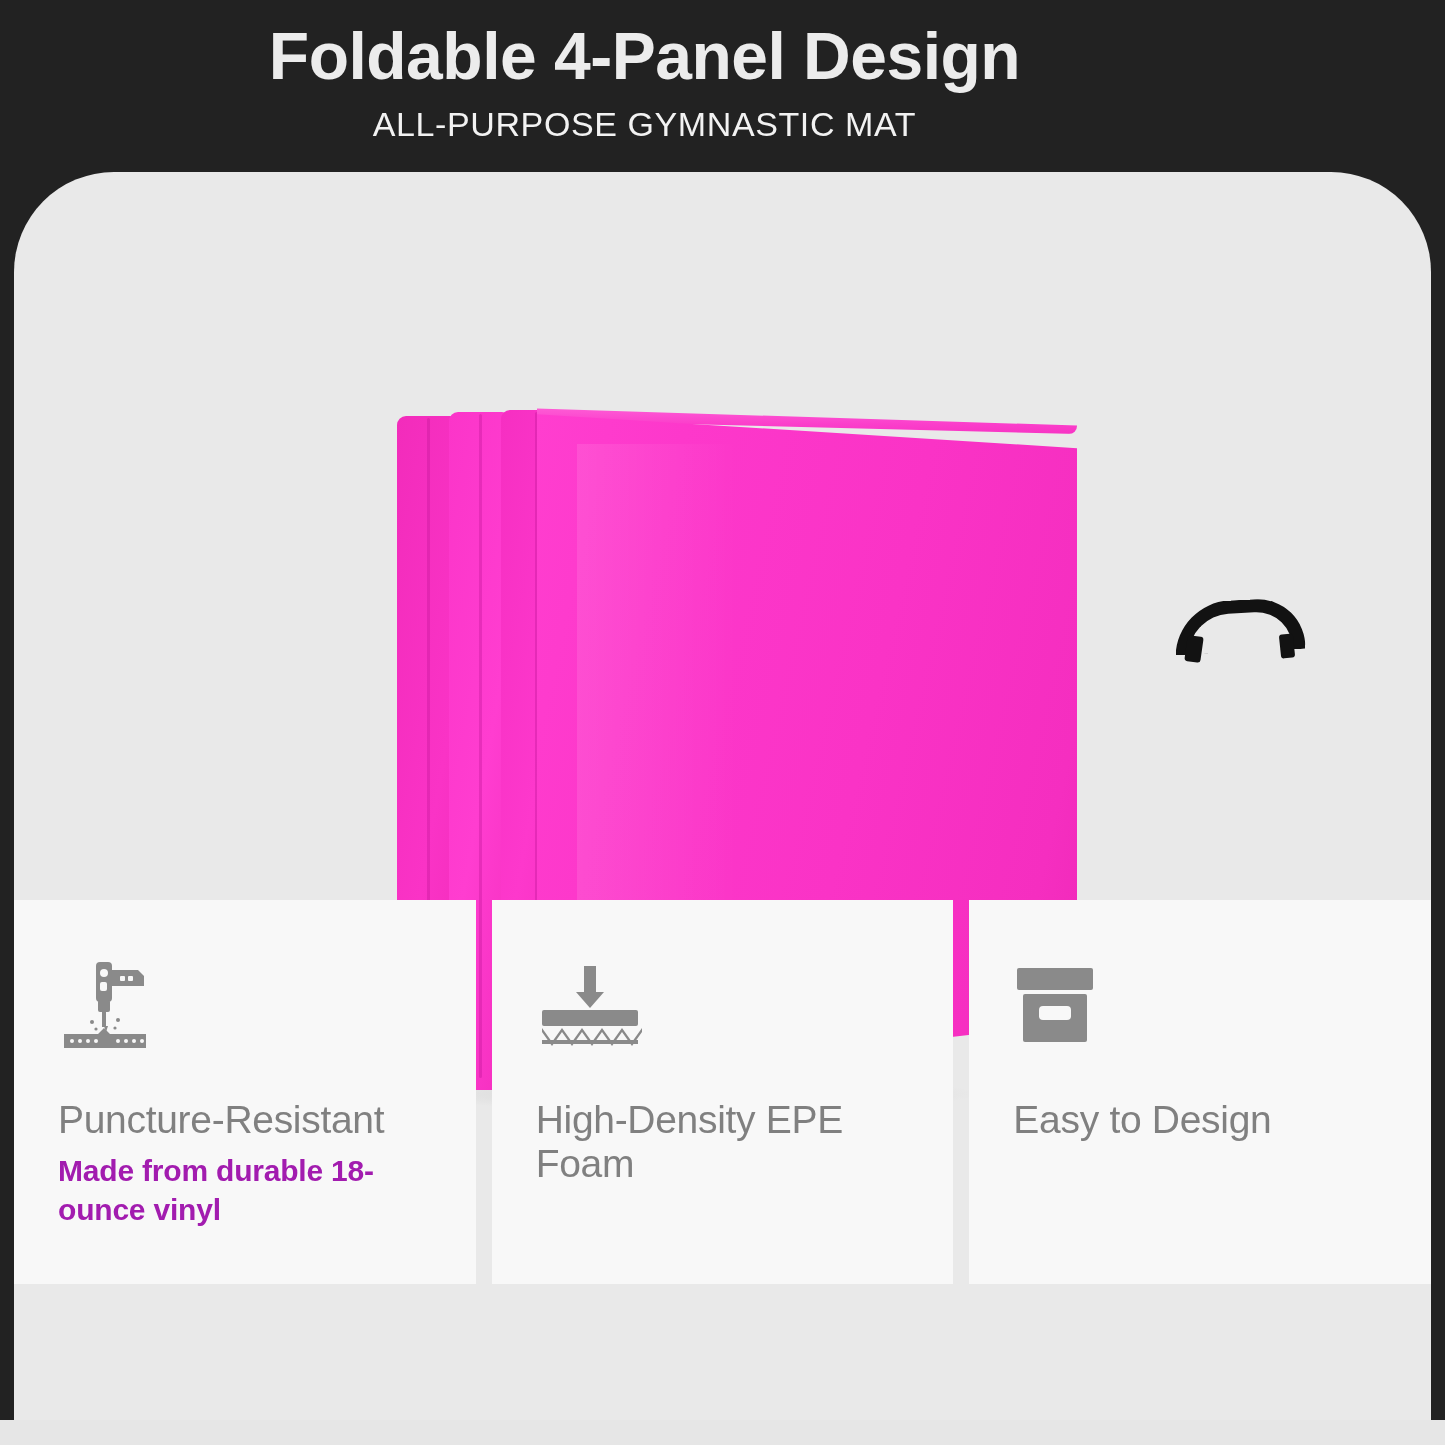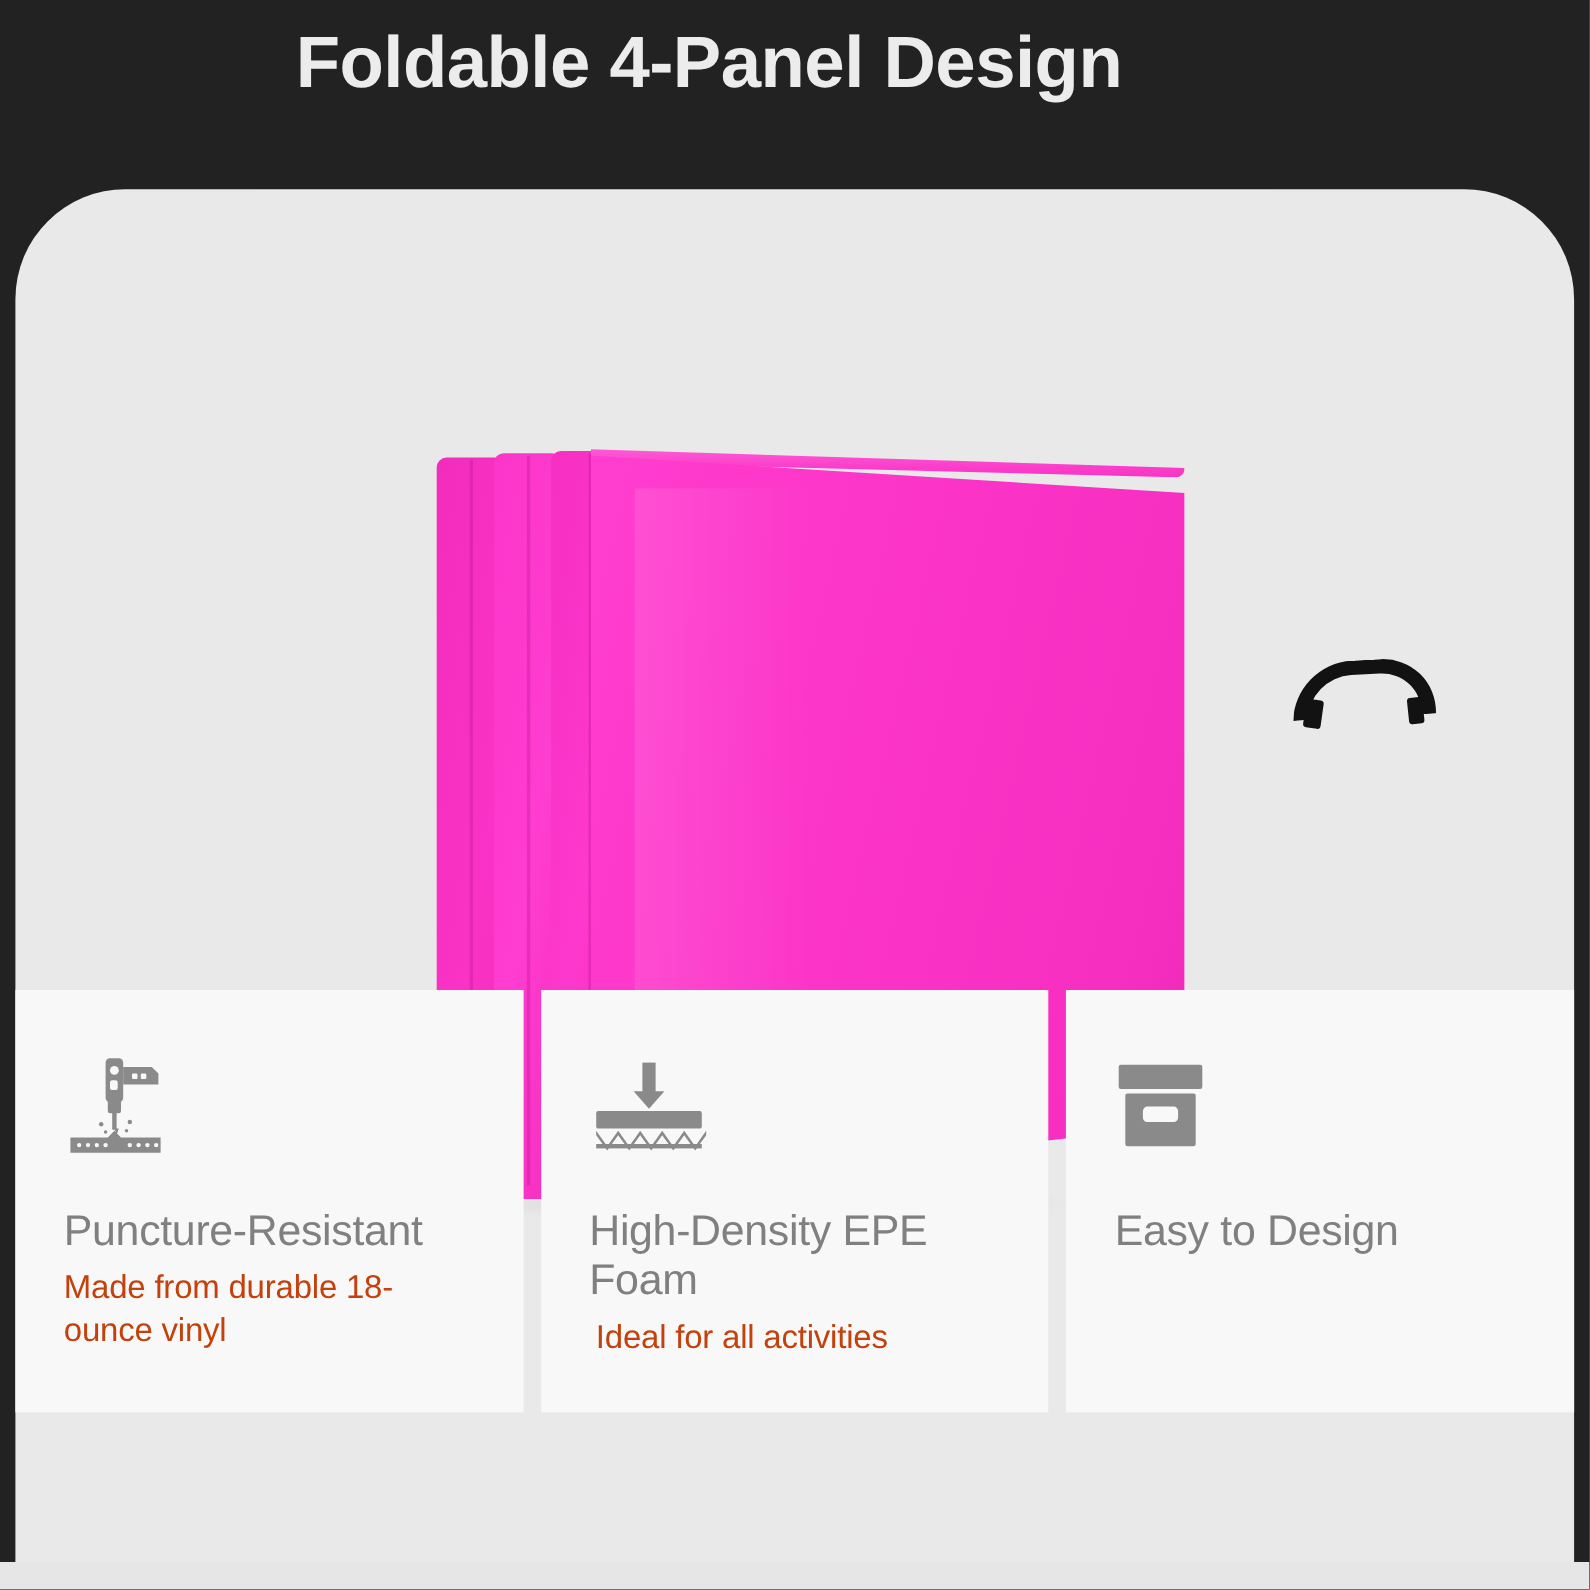--- a/index.html
+++ b/index.html
@@ -81,33 +81,34 @@
   .handle .tab-r { position:absolute; left:104px; top:34px; width:14px; height:24px;
                    background:#121212; transform:rotate(-6deg); border-radius:3px; }
 
   
   .cards { position:absolute; left:14px; top:900px; width:1417px; height:384px;
            display:flex; gap:16px; }
   .card { flex:1; background:#f8f8f8; padding:56px 44px 0 44px; }
   .card-icon { width:110px; height:96px; margin-bottom:46px; color:#8a8a8a; }
   .card-title { font-size:39px; font-weight:400; color:#808080; line-height:1.14;
                 margin-bottom:10px; letter-spacing:-0.3px; }
-  .card-desc { font-size:30px; font-weight:400; color:#c2410c; line-height:1.28;
+  .card-desc { font-size:30px; font-weight:700; color:#a21caf; line-height:1.28;
                letter-spacing:-0.2px; }
   .card.c2 .card-desc { padding-left:6px; }
   .bottom-strip { position:absolute; left:0; top:1420px; width:1445px; height:25px;
                   background:#e6e6e6; }
 </style>
 </head>
 <body>
 
 <div class="page">
 
   <div class="header">
     <div class="title">Foldable 4-Panel Design</div>
+    <div class="subtitle">ALL-PURPOSE GYMNASTIC MAT</div>
   </div>
 
   <div class="panel">
 
     <div class="photo">
       <div class="mat-shadow"></div>
 
       <div class="mat-wrap">
 
         <div class="panel-stack">
@@ -175,21 +176,20 @@
         <svg viewBox="0 0 110 96" width="110" height="96" fill="#8a8a8a">
           <rect x="48" y="10" width="12" height="28"></rect>
           <path d="M40 36 h28 l-14 16 z"></path>
           <rect x="6" y="54" width="96" height="16" rx="2"></rect>
           <path d="M6 72 l10 14 l10 -14 l10 14 l10 -14 l10 14 l10 -14 l10 14 l10 -14 l10 14 l10 -14 v4
                    l-10 14 l-10 -14 l-10 14 l-10 -14 l-10 14 l-10 -14 l-10 14 l-10 -14 l-10 14 l-10 -14 z"></path>
           <rect x="6" y="84" width="96" height="4"></rect>
         </svg>
       </div>
       <div class="card-title">High-Density EPE Foam</div>
-      <div class="card-desc">Ideal for all activities</div>
     </div>
 
     <div class="card c3">
       <div class="card-icon">
         <svg viewBox="0 0 110 96" width="110" height="96" fill="#8a8a8a">
           <rect x="4" y="12" width="76" height="22" rx="2"></rect>
           <rect x="10" y="38" width="64" height="48" rx="2"></rect>
           <rect x="26" y="50" width="32" height="14" rx="4" fill="#f8f8f8"></rect>
         </svg>
       </div>

